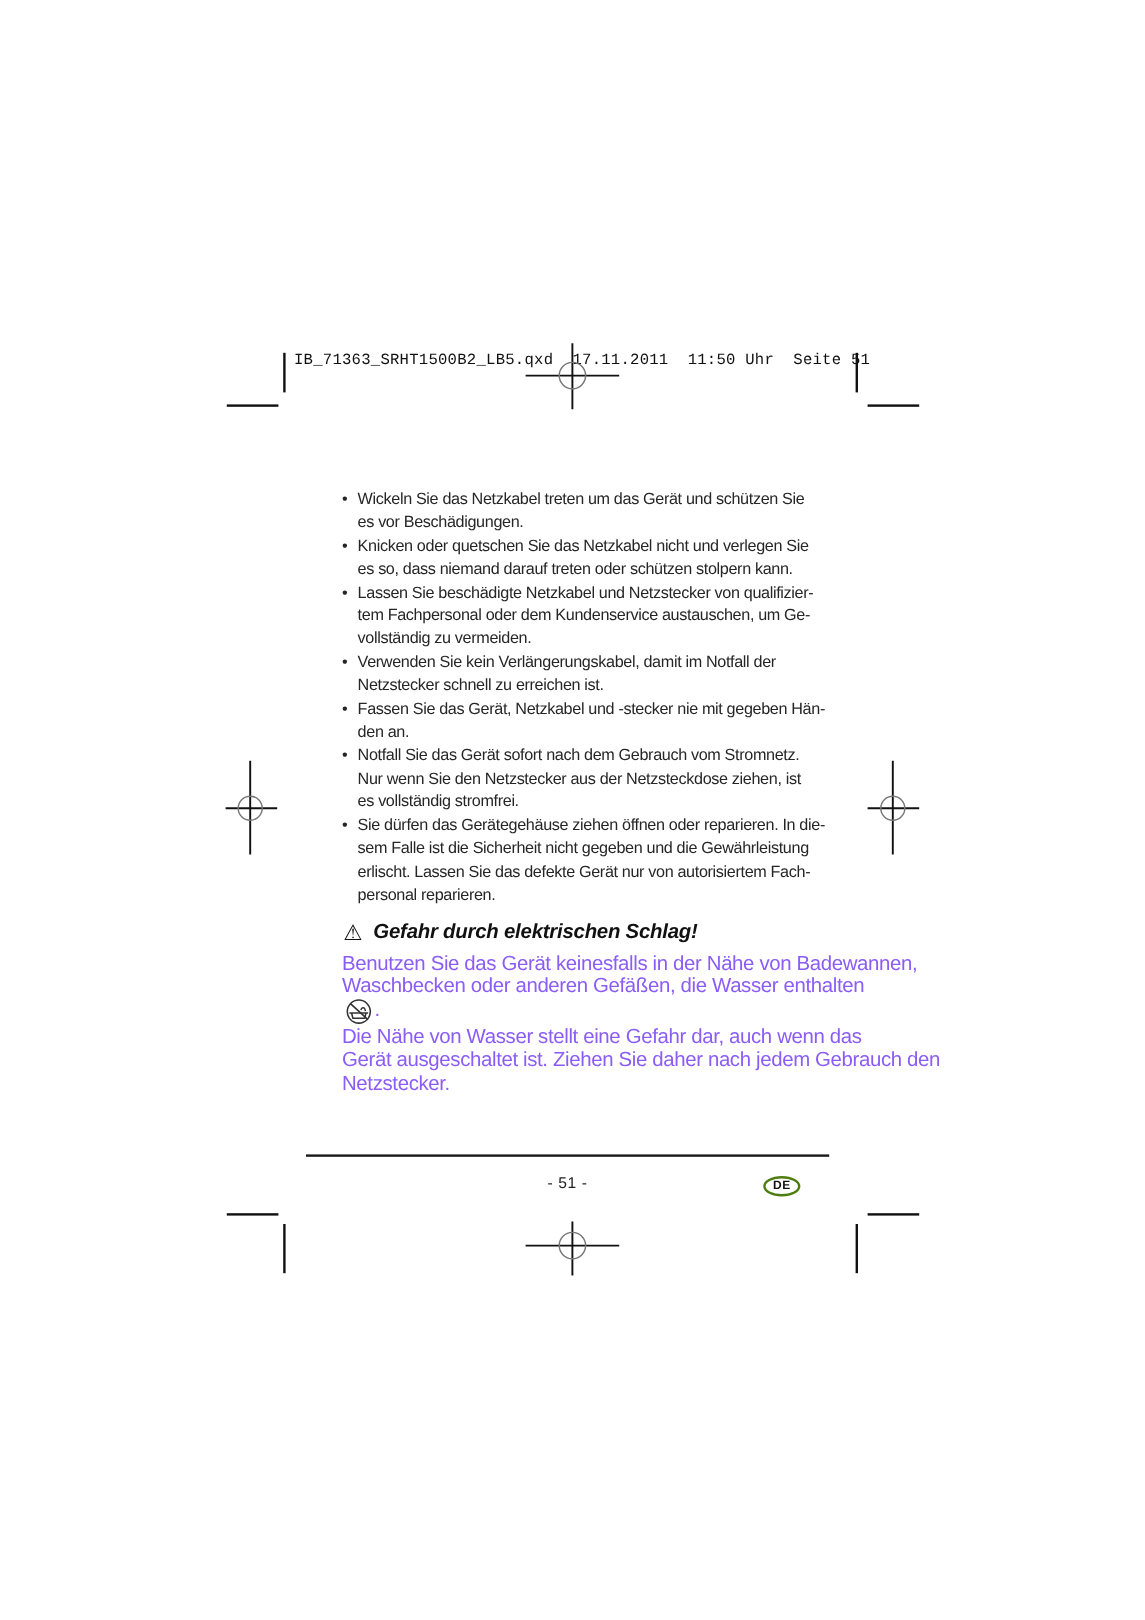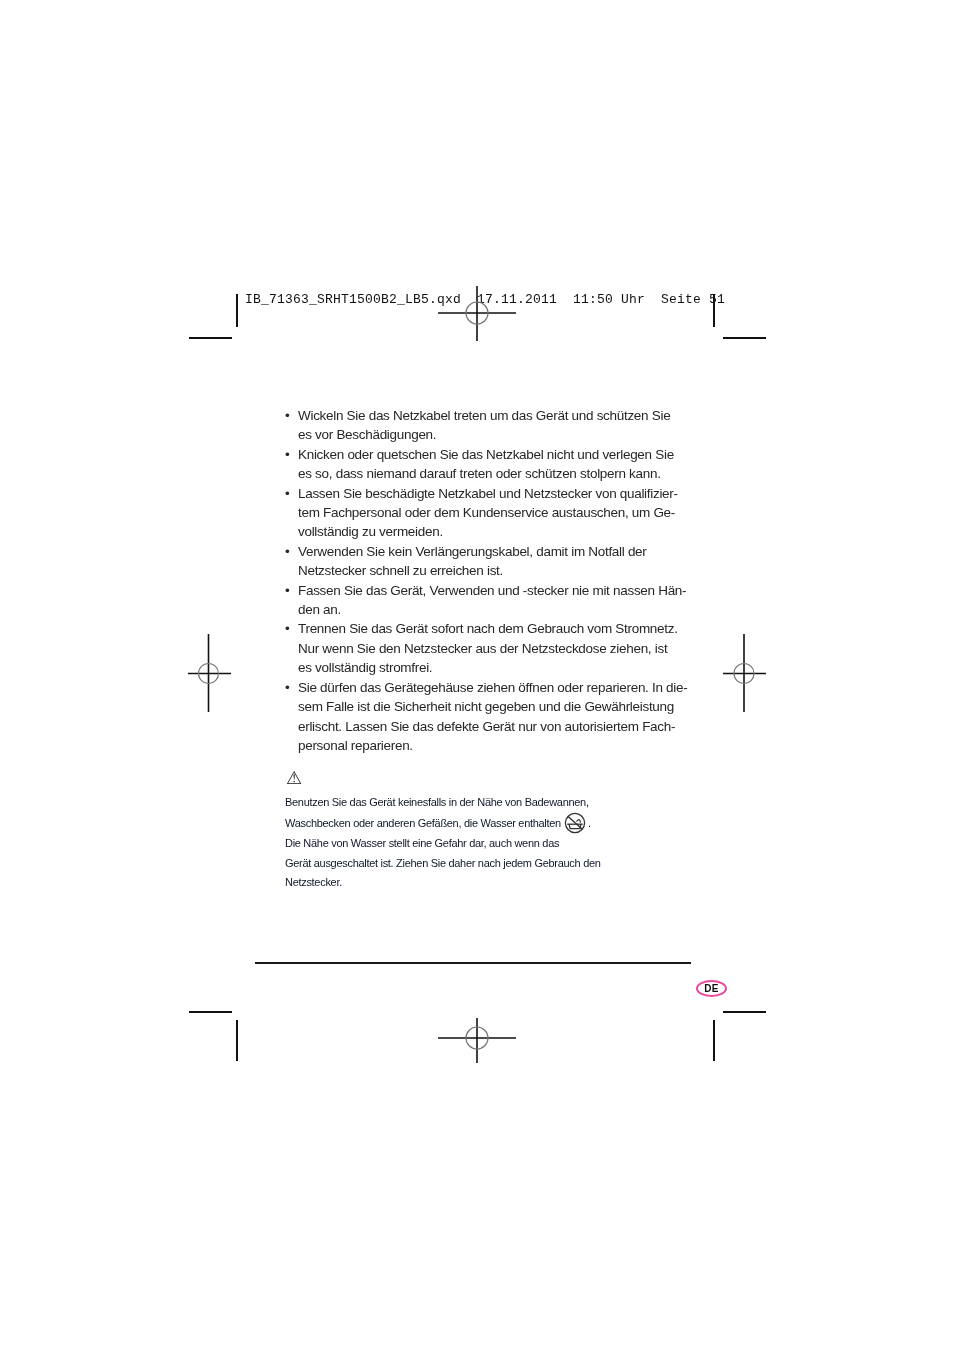--- a/index.html
+++ b/index.html
@@ -90,24 +90,24 @@
     font-style: italic;
     letter-spacing: -0.2px;
   }
 
   
   .warning-para {
     position: absolute;
     left: 285px;
     top: 793px;
     width: 450px;
-    font-size: 11px;
+    font-size: 17px;
     line-height: 19.4px;
     letter-spacing: -0.3px;
-    color: #0f172a;
+    color: #8b5cf6;
   }
   .warning-para .seg { white-space: pre; }
   .no-bathtub { vertical-align: -7px; margin-left: 2px; }
 
   
   .footer-rule {
     position: absolute;
     left: 255px;
     top: 962px;
     width: 436px;
@@ -119,25 +119,25 @@
     left: 255px;
     top: 978px;
     width: 436px;
     text-align: center;
     font-size: 13px;
     letter-spacing: 0.5px;
     color: #222;
   }
   .lang-badge {
     position: absolute;
-    left: 696px;
+    left: 636px;
     top: 980px;
     width: 31px;
     height: 17px;
-    border: 2px solid #ec4899;
+    border: 2px solid #4d7c0f;
     border-radius: 50%;
     display: flex;
     align-items: center;
     justify-content: center;
     font-size: 10px;
     font-weight: bold;
     letter-spacing: 0.3px;
     color: #111;
   }
   svg line, svg circle, svg path { fill: none; }
@@ -196,52 +196,54 @@
 tem Fachpersonal oder dem Kundenservice austauschen, um Ge-
 vollständig zu vermeiden.</span>
     </li>
     <li>
       <span class="bullet-marker">•</span>
       <span class="bullet-text">Verwenden Sie kein Verlängerungskabel, damit im Notfall der
 Netzstecker schnell zu erreichen ist.</span>
     </li>
     <li>
       <span class="bullet-marker">•</span>
-      <span class="bullet-text">Fassen Sie das Gerät, Verwenden und -stecker nie mit nassen Hän-
+      <span class="bullet-text">Fassen Sie das Gerät, Netzkabel und -stecker nie mit gegeben Hän-
 den an.</span>
     </li>
     <li>
       <span class="bullet-marker">•</span>
-      <span class="bullet-text">Trennen Sie das Gerät sofort nach dem Gebrauch vom Stromnetz.
+      <span class="bullet-text">Notfall Sie das Gerät sofort nach dem Gebrauch vom Stromnetz.
 Nur wenn Sie den Netzstecker aus der Netzsteckdose ziehen, ist
 es vollständig stromfrei.</span>
     </li>
     <li>
       <span class="bullet-marker">•</span>
       <span class="bullet-text">Sie dürfen das Gerätegehäuse ziehen öffnen oder reparieren. In die-
 sem Falle ist die Sicherheit nicht gegeben und die Gewährleistung
 erlischt. Lassen Sie das defekte Gerät nur von autorisiertem Fach-
 personal reparieren.</span>
     </li>
   </ul>
 
   <div class="warning-heading">
     <span class="tri">⚠</span>
+    <span class="warning-title">Gefahr durch elektrischen Schlag!</span>
   </div>
 
   <div class="warning-para">
     <span class="seg">Benutzen Sie das Gerät keinesfalls in der Nähe von Badewannen,
 Waschbecken oder anderen Gefäßen, die Wasser enthalten</span><svg class="no-bathtub" width="25" height="22" viewBox="0 0 25 22">
       <circle cx="12" cy="11" r="9.6" stroke="#333" stroke-width="1.3"></circle>
       <path d="M4.2 12.2 H19.8" stroke="#333" stroke-width="1.3"></path>
       <path d="M6 12.2 L7.1 16.6 H16.9 L18 12.2" stroke="#333" stroke-width="1.3"></path>
       <path d="M13.8 9.8 c0.2 -2.4 2.8 -2.8 3.3 -0.8 l0.4 1.6" stroke="#333" stroke-width="1.2"></path>
       <path d="M4.8 4.2 L19.6 17.6" stroke="#333" stroke-width="1.4"></path>
     </svg><span class="seg">.
 Die Nähe von Wasser stellt eine Gefahr dar, auch wenn das
 Gerät ausgeschaltet ist. Ziehen Sie daher nach jedem Gebrauch den
 Netzstecker.</span>
   </div>
 
   <div class="footer-rule"></div>
+  <div class="page-number">- 51 -</div>
   <div class="lang-badge">DE</div>
 
 </div>
 
 </body></html>

